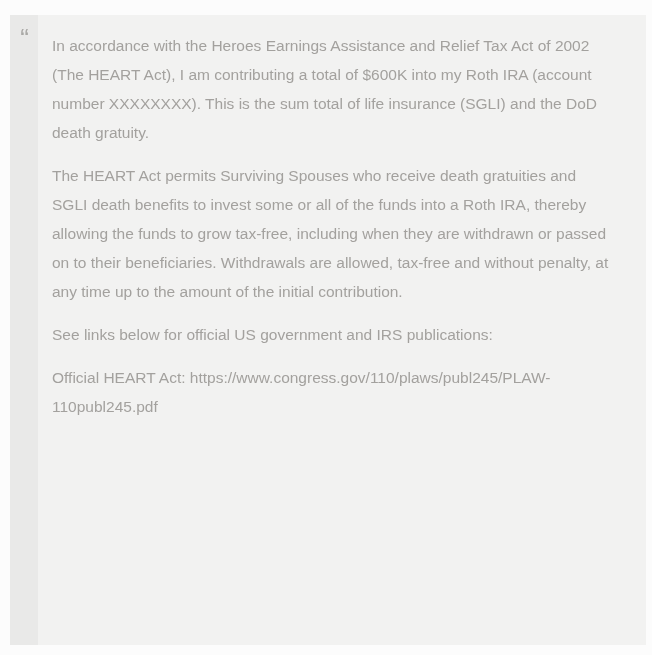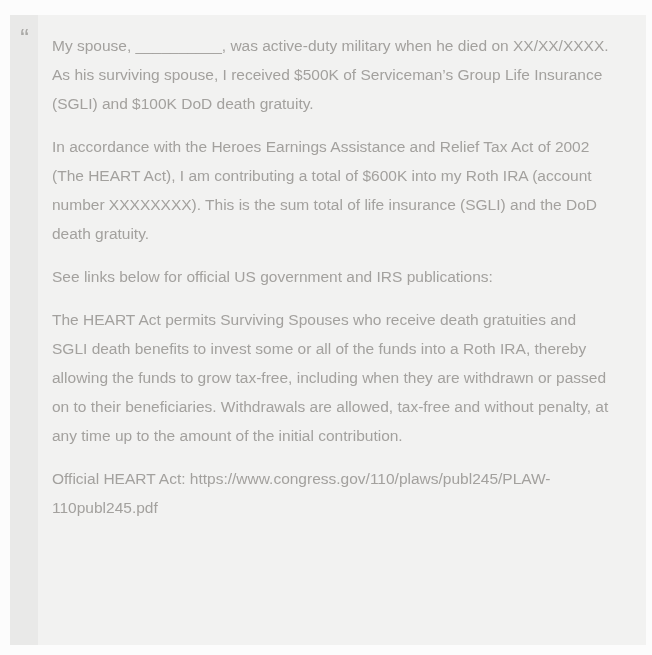--- a/index.html
+++ b/index.html
@@ -55,20 +55,19 @@
 </style>
 </head>
 <body>
 
 <div class="page">
   <blockquote class="quote-block" style="margin:0;">
     <div class="quote-gutter">
       <span class="quote-mark">“</span>
     </div>
     <div class="quote-content">
-      <p>My spouse, __________, was active-duty military when he died on XX/XX/XXXX. As his surviving spouse, I received $500K of Serviceman’s Group Life Insurance (SGLI) and $100K DoD death gratuity.</p>
       <p>In accordance with the Heroes Earnings Assistance and Relief Tax Act of 2002 (The HEART Act), I am contributing a total of $600K into my Roth IRA (account number XXXXXXXX). This is the sum total of life insurance (SGLI) and the DoD death gratuity.</p>
+      <p>The HEART Act permits Surviving Spouses who receive death gratuities and SGLI death benefits to invest some or all of the funds into a Roth IRA, thereby allowing the funds to grow tax-free, including when they are withdrawn or passed on to their beneficiaries. Withdrawals are allowed, tax-free and without penalty, at any time up to the amount of the initial contribution.</p>
       <p>See links below for official US government and IRS publications:</p>
-      <p>The HEART Act permits Surviving Spouses who receive death gratuities and SGLI death benefits to invest some or all of the funds into a Roth IRA, thereby allowing the funds to grow tax-free, including when they are withdrawn or passed on to their beneficiaries. Withdrawals are allowed, tax-free and without penalty, at any time up to the amount of the initial contribution.</p>
       <p>Official HEART Act: https://www.congress.gov/110/plaws/publ245/PLAW-110publ245.pdf</p>
     </div>
   </blockquote>
 </div>
 
 </body></html>

